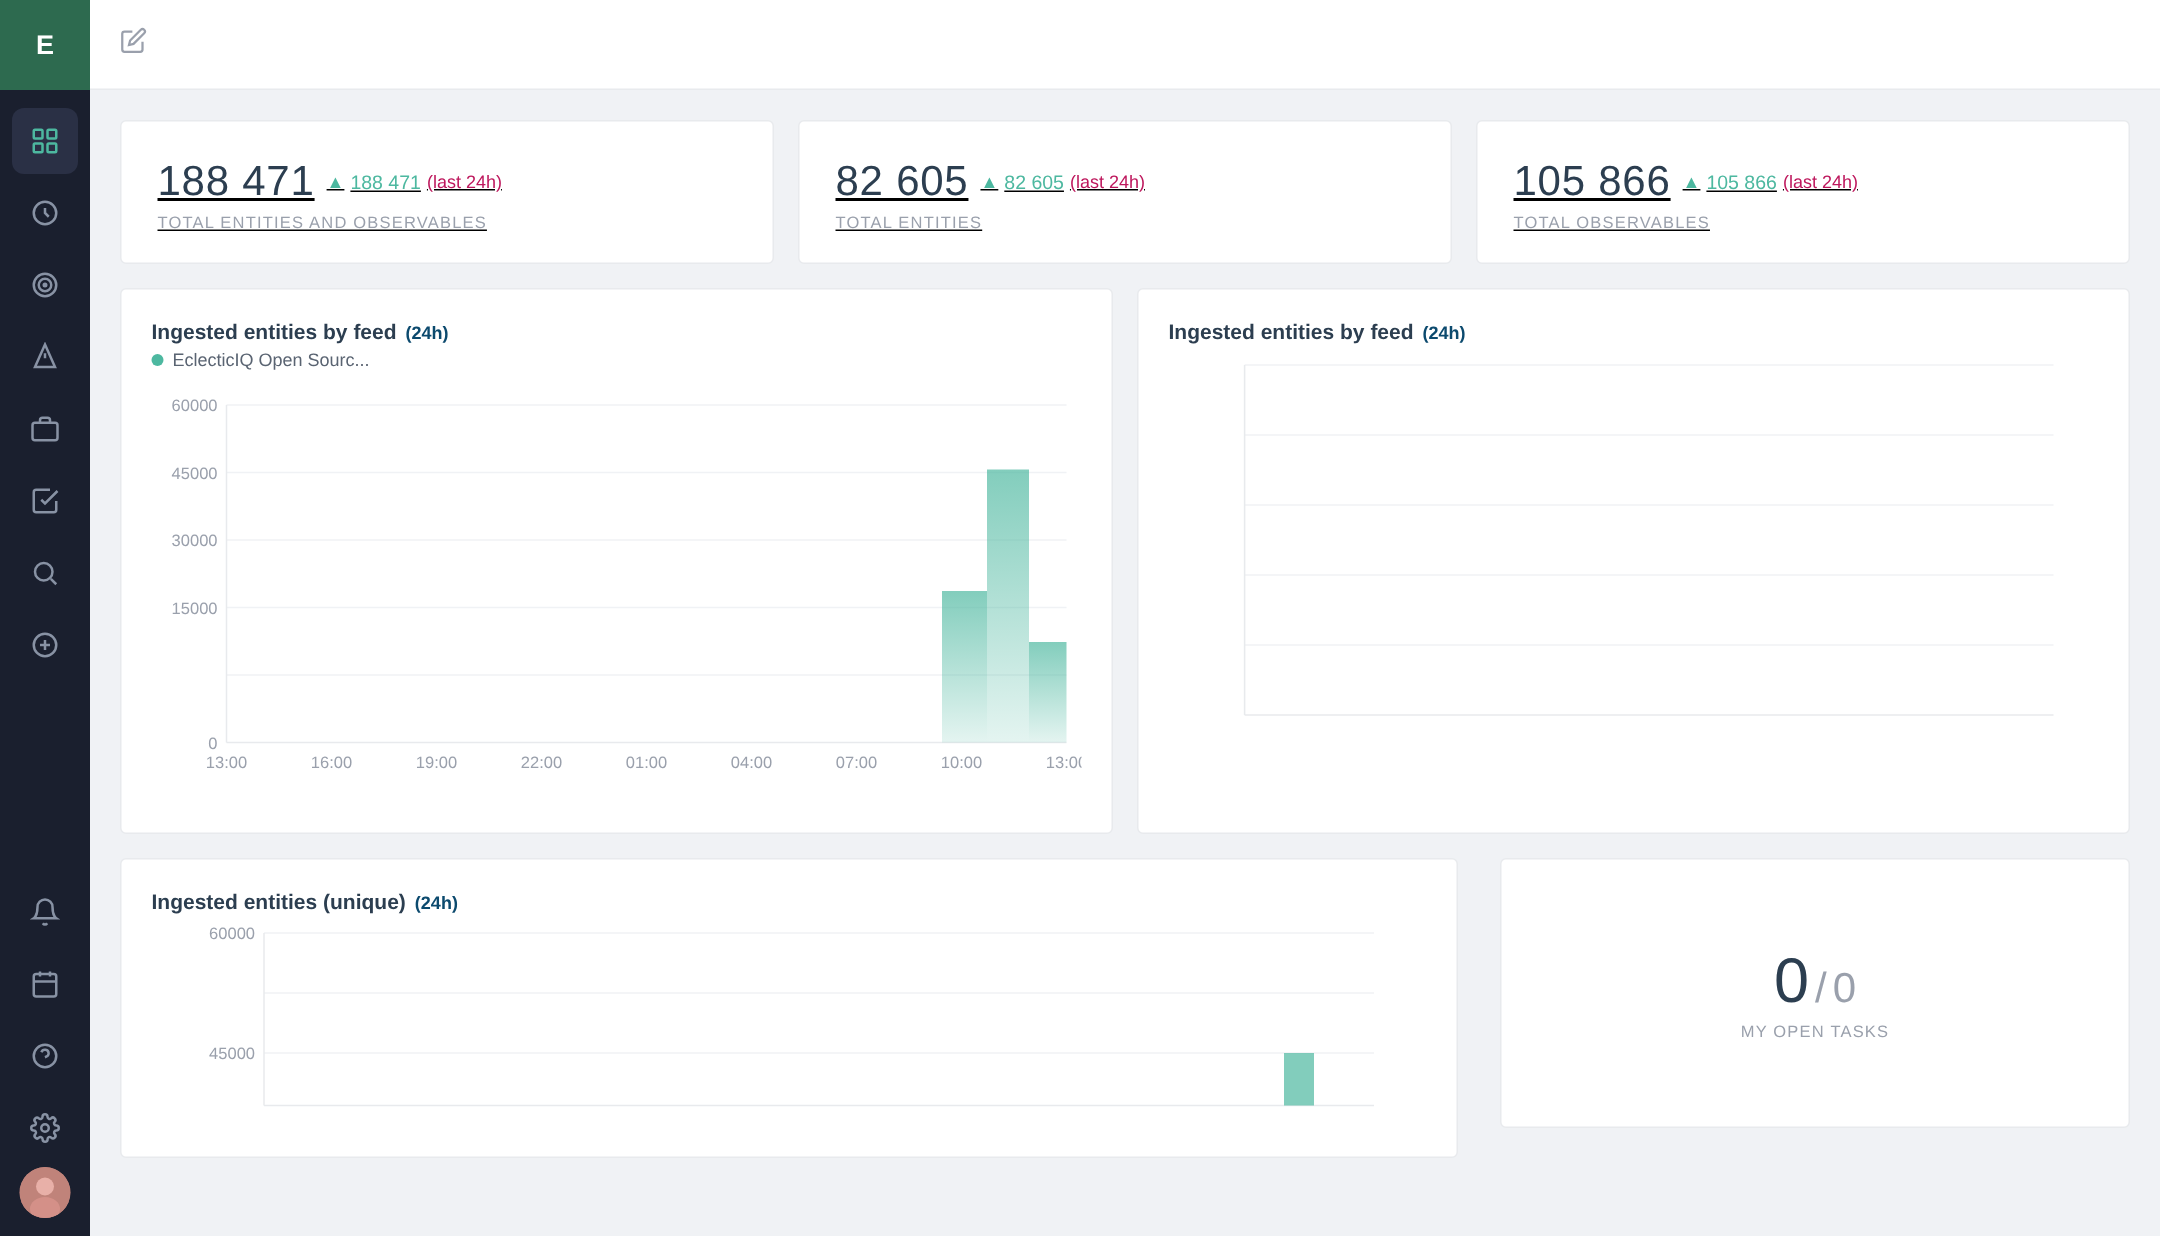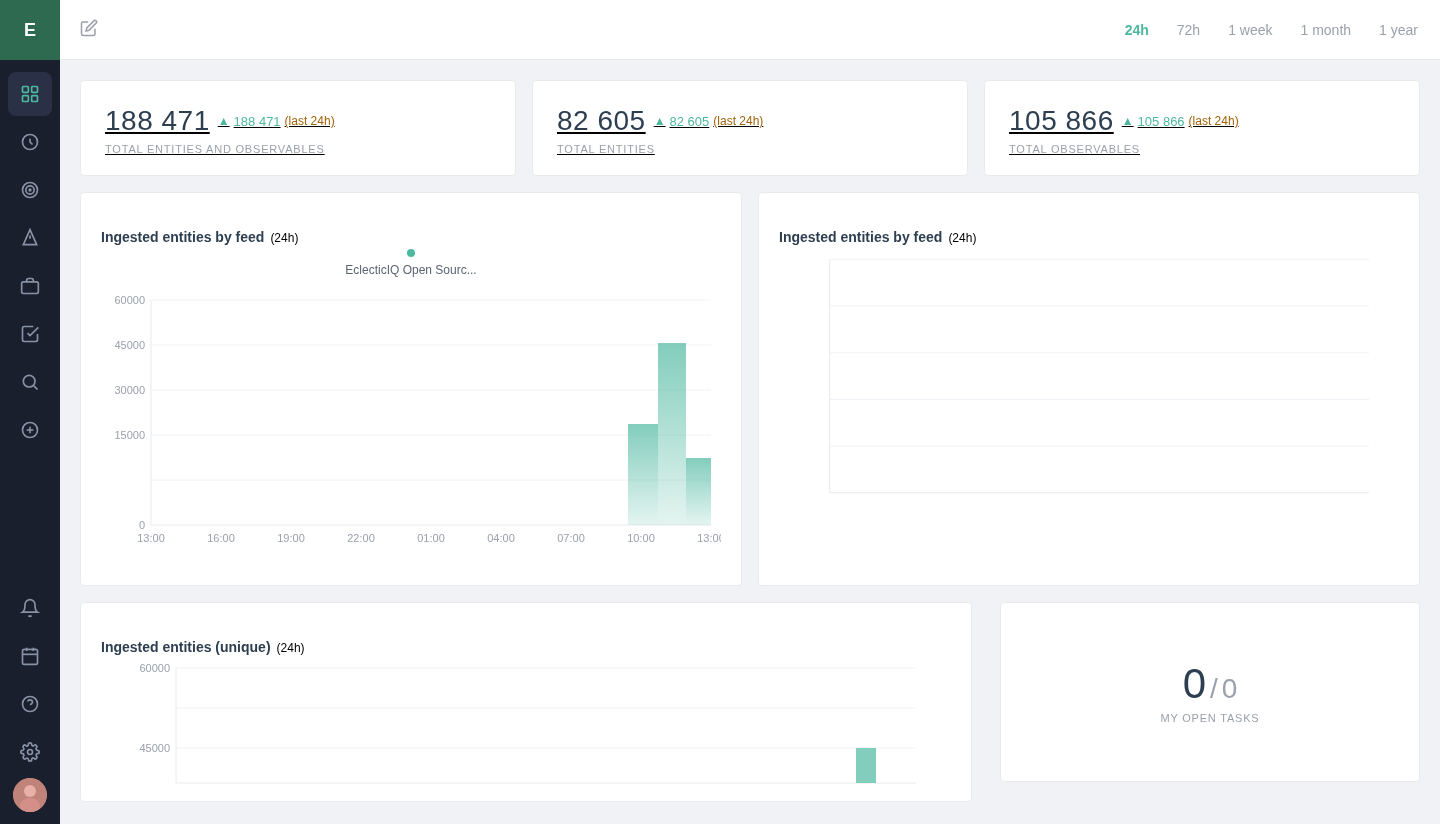--- a/index.html
+++ b/index.html
@@ -151,21 +151,21 @@
       align-items: center;
       gap: 4px;
       font-size: 13px;
       color: #4db8a0;
     }
     .stat-delta-arrow {
       font-size: 12px;
     }
     .stat-period {
       font-size: 12px;
-      color: #a16207;
+      color: #be185d;
     }
     .stat-label {
       font-size: 11px;
       color: #9aa0ac;
       text-transform: uppercase;
       letter-spacing: 0.8px;
       font-weight: 500;
     }
 
     
@@ -182,35 +182,33 @@
       padding: 20px;
     }
     .chart-title {
       font-size: 14px;
       font-weight: 600;
       color: #2c3e50;
       margin-bottom: 4px;
       display: flex;
       align-items: baseline;
       gap: 6px;
-      margin-top: 16px;
     }
     .chart-period {
       font-size: 12px;
-      color: #000000;
-      font-weight: 400;
+      color: #0c4a6e;
+      font-weight: 700;
     }
     .chart-legend {
       display: flex;
       align-items: center;
       gap: 6px;
       margin-bottom: 8px;
       font-size: 12px;
       color: #5a6472;
-      flex-direction: column;
     }
     .legend-dot {
       width: 8px;
       height: 8px;
       border-radius: 50%;
       background: #4db8a0;
       flex-shrink: 0;
     }
     .chart-area {
       position: relative;
@@ -406,27 +404,20 @@
 <div class="main">
 
   <header class="header">
     <div class="header-left">
       <div class="edit-icon">
         <svg width="18" height="18" viewBox="0 0 24 24" fill="none" stroke="#9aa0ac" stroke-width="2">
           <path d="M11 4H4a2 2 0 0 0-2 2v14a2 2 0 0 0 2 2h14a2 2 0 0 0 2-2v-7"></path>
           <path d="M18.5 2.5a2.121 2.121 0 0 1 3 3L12 15l-4 1 1-4 9.5-9.5z"></path>
         </svg>
       </div>
-    </div>
-    <div class="time-filters">
-      <span class="time-filter active">24h</span>
-      <span class="time-filter">72h</span>
-      <span class="time-filter">1 week</span>
-      <span class="time-filter">1 month</span>
-      <span class="time-filter">1 year</span>
     </div>
   </header>
 
   <div class="content">
 
     <div class="stats-row">
       <div class="stat-card">
         <div class="stat-main">
           <span class="stat-number">188 471</span>
           <span class="stat-delta">

